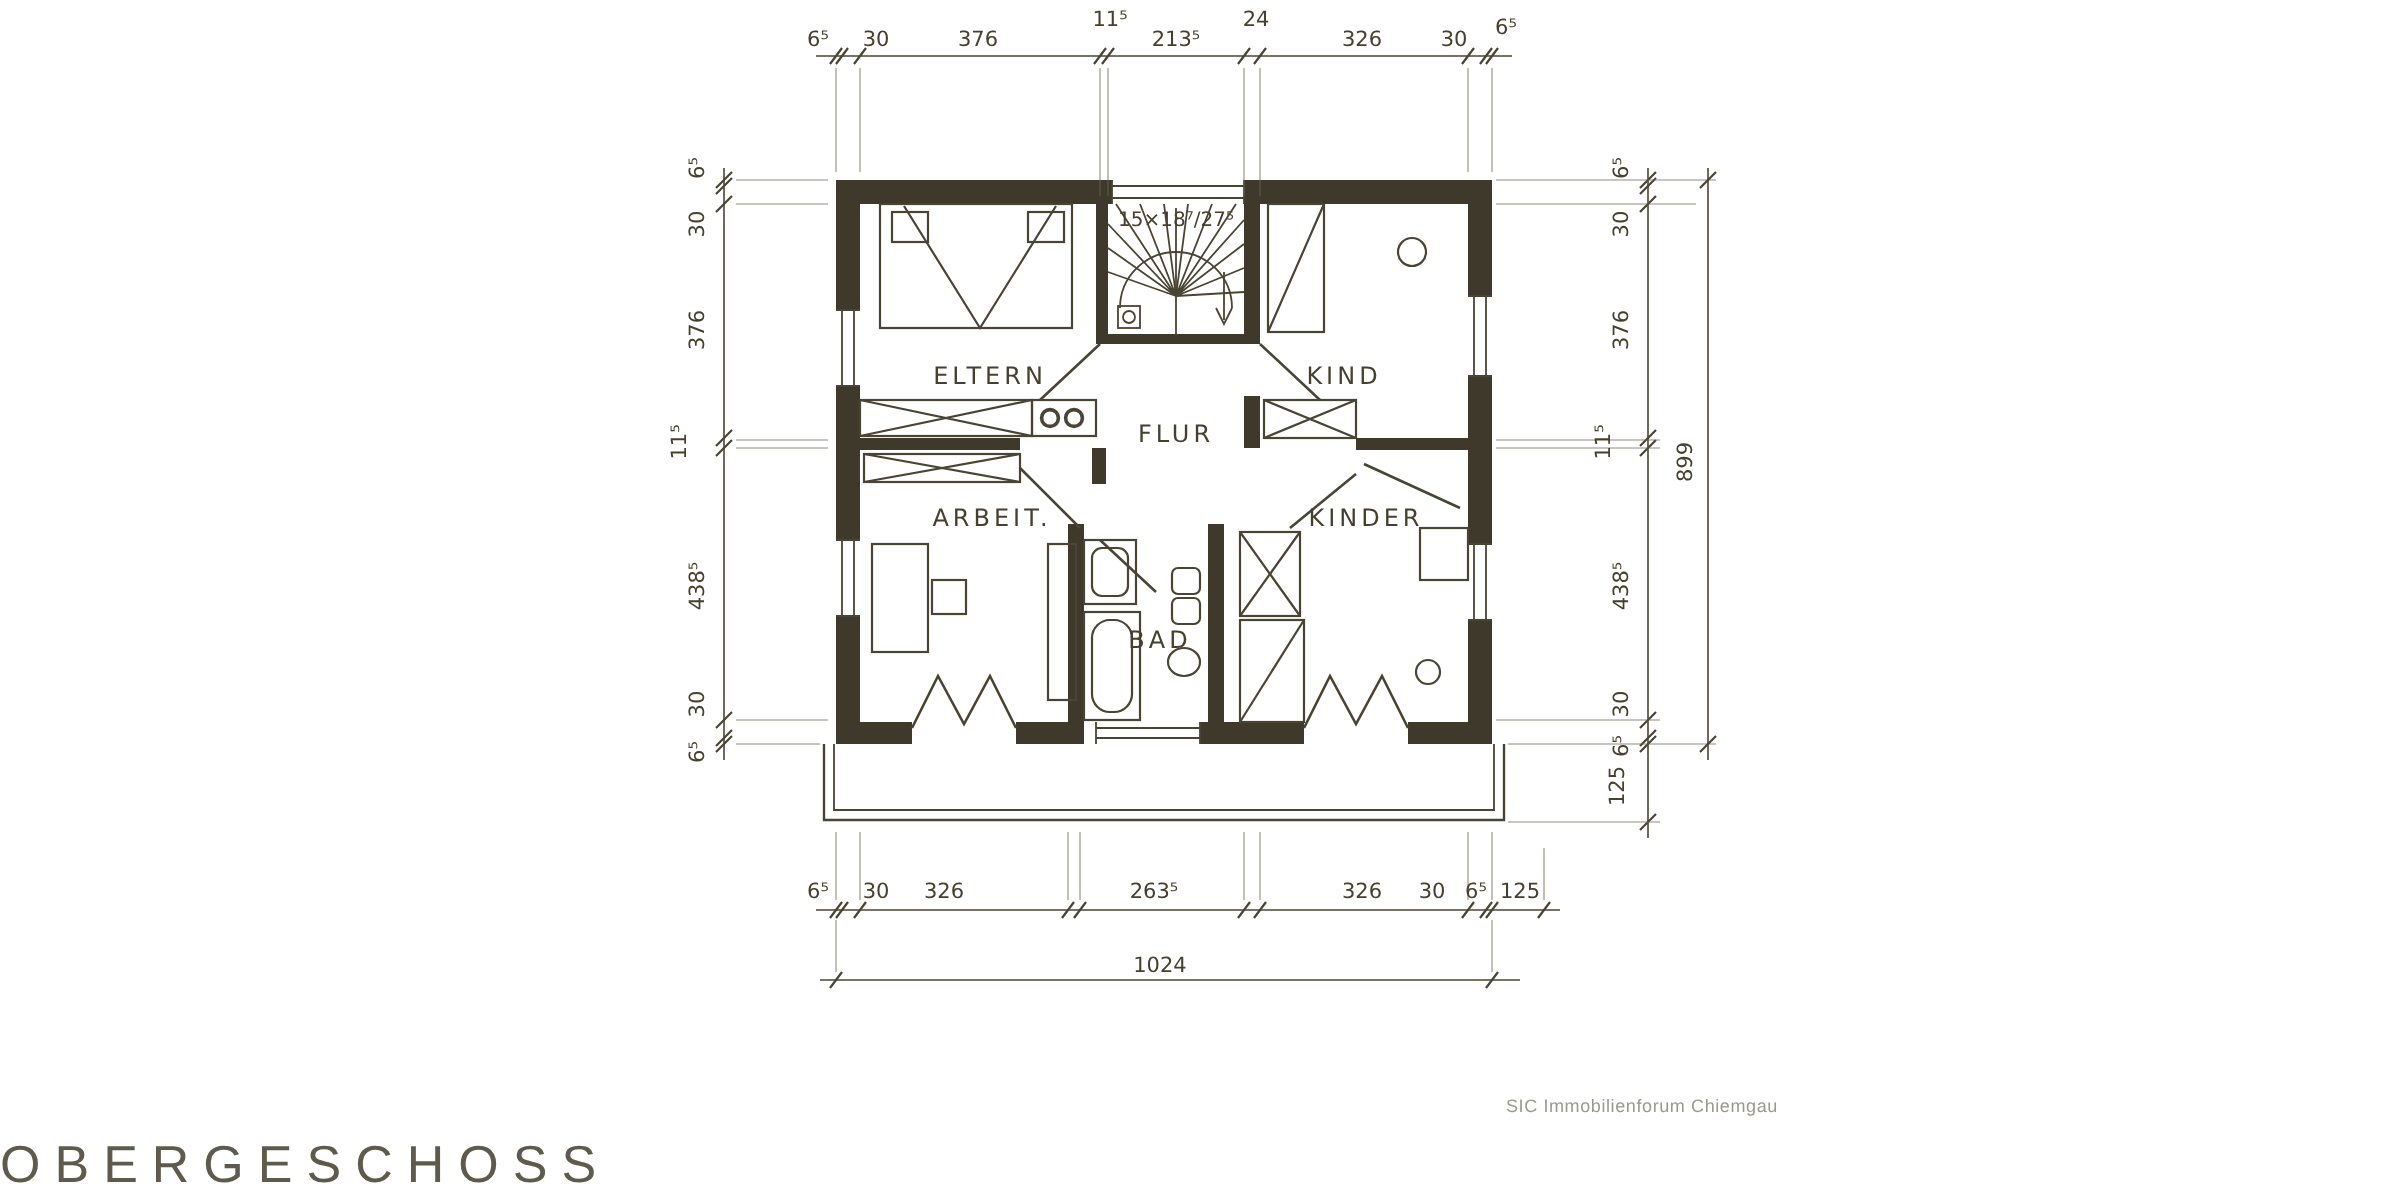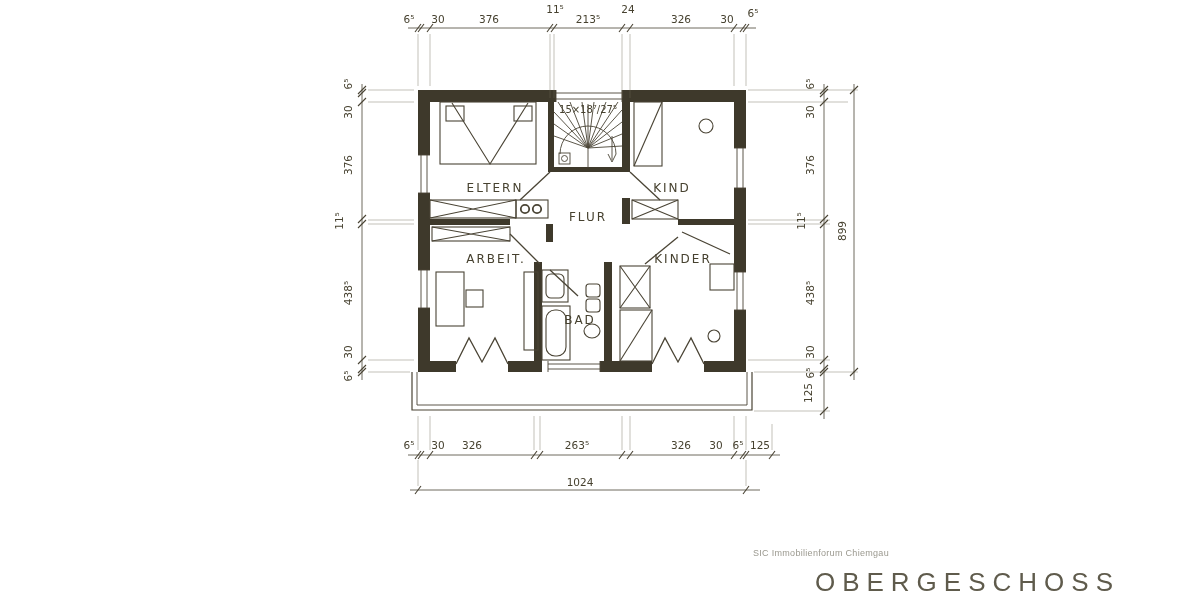--- a/index.html
+++ b/index.html
@@ -12,21 +12,21 @@
   .dimline{stroke:#4a4435;stroke-width:.8;fill:none;}
   .tick{stroke:#4a4435;stroke-width:1.1;fill:none;}
   .ext{stroke:#6b6656;stroke-width:.55;fill:none;opacity:.75;}
   .win{stroke:#4a4435;stroke-width:.9;fill:none;}
   .door{stroke:#4a4435;stroke-width:1.3;fill:none;}
   .stair{stroke:#4a4435;stroke-width:.9;fill:none;}
   text{font-family:"DejaVu Sans",sans-serif;fill:#46412f;}
   .dim-text{font-size:10.5px;}
   .room-label{font-size:12px;letter-spacing:2px;fill:#46412f;}
   .stair-text{font-size:10px;}
-  .plan-title{position:absolute;left:0;right:80px;top:567px;text-align:right;
+  .plan-title{position:absolute;left:0;right:80px;top:567px;text-align:left;
       font-family:"Liberation Sans","DejaVu Sans",sans-serif;font-size:26px;
       letter-spacing:7px;color:#5f5b4c;font-weight:400;}
   .watermark{position:absolute;left:753px;top:548px;font-size:9px;color:#9b998f;
       font-family:Liberation Sans, sans-serif;letter-spacing:.3px;}
 </style>
 </head>
 <body>
 
 <div class="stage">
 <svg width="1200" height="600" viewBox="0 0 1200 600">

